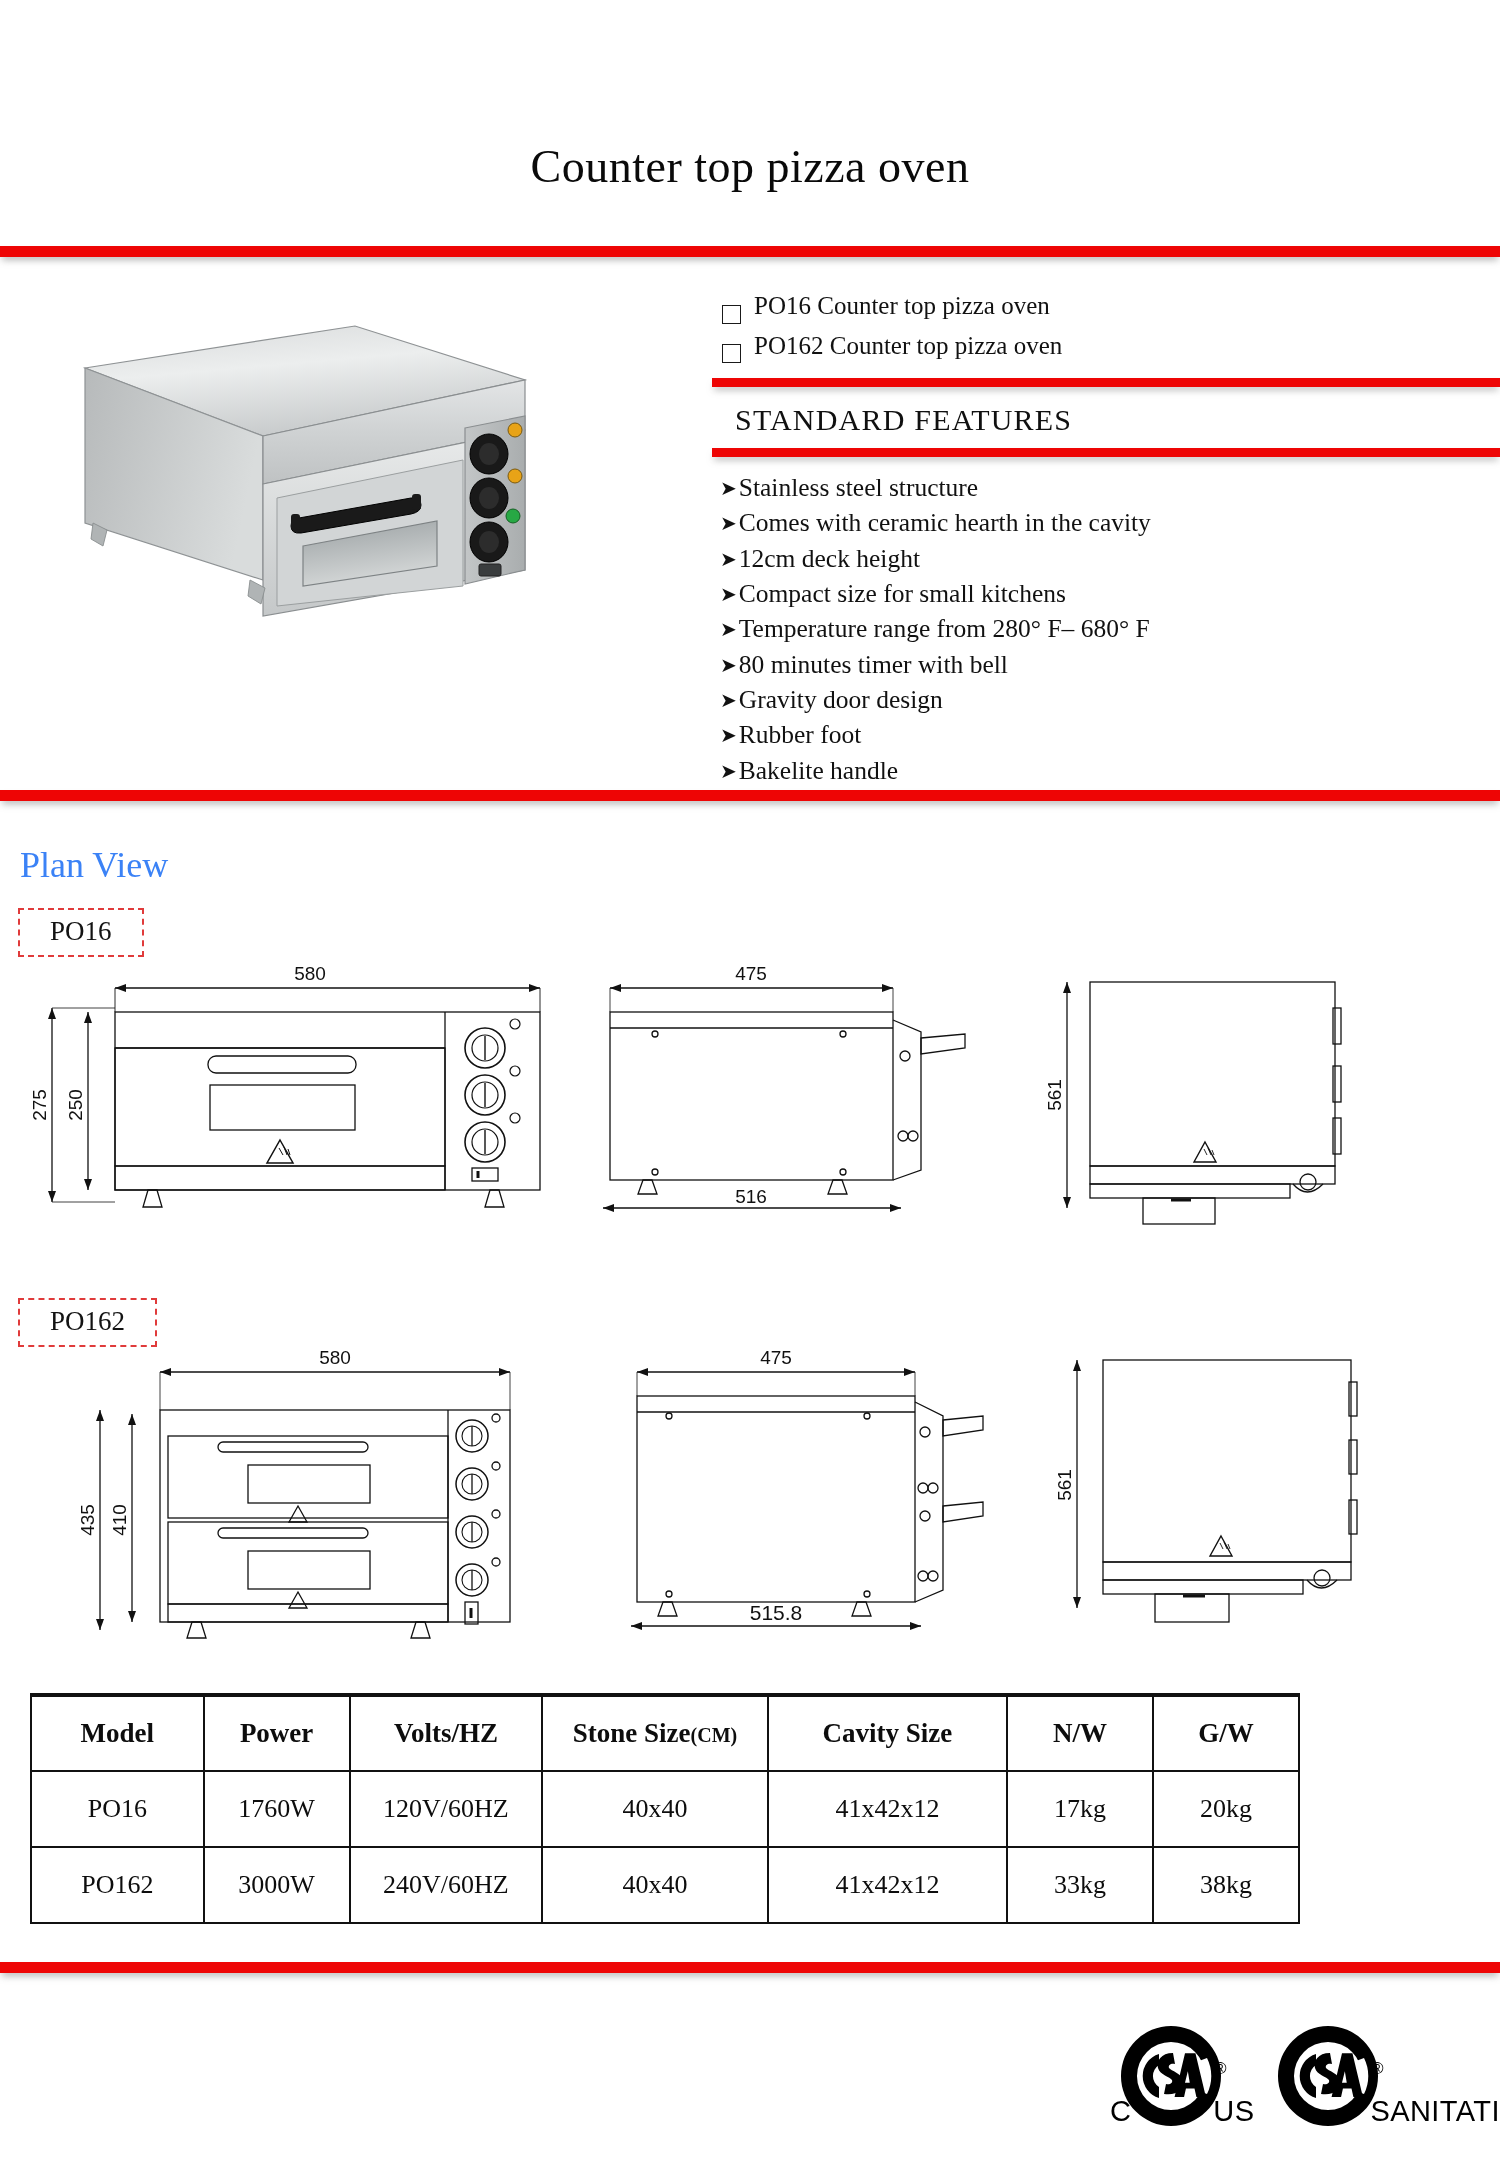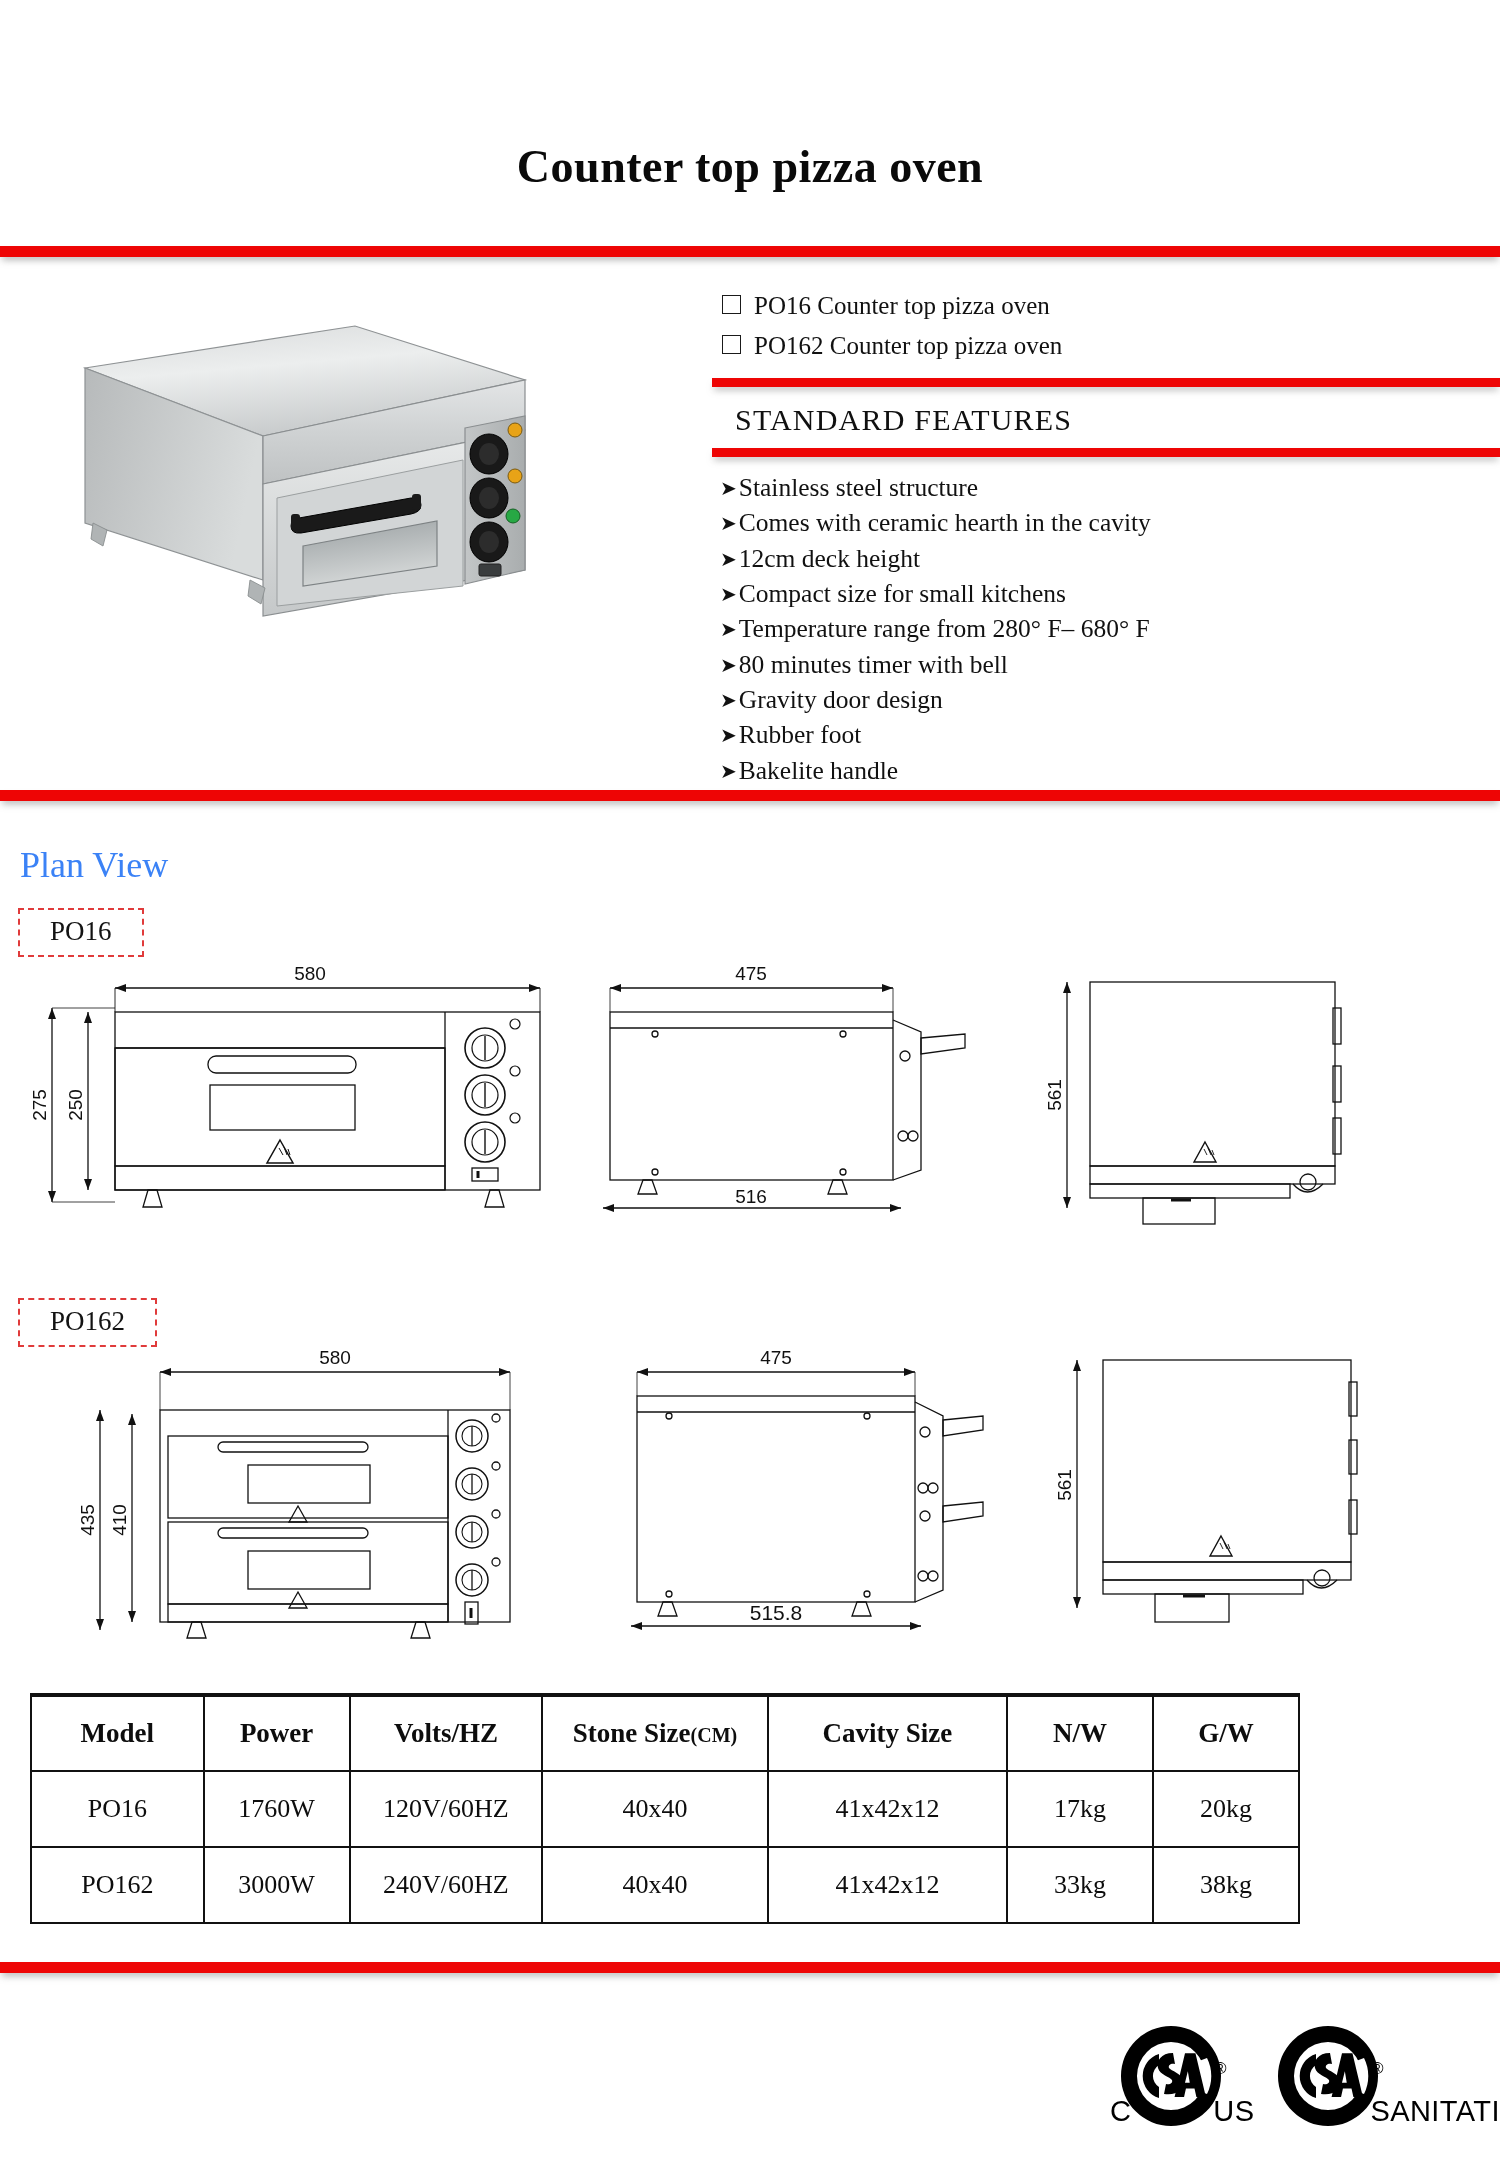--- a/index.html
+++ b/index.html
@@ -18,33 +18,32 @@
     box-shadow: 0 5px 7px -2px rgba(120,120,120,0.55);
   }
   .redbar.thin { height: 9px; }
 
   
   .doc-title {
     position: absolute; left: 0; top: 140px; width: 1500px;
     text-align: center;
     font-size: 46px; letter-spacing: .5px; color: #0a0a0a;
     font-family: "Liberation Serif", "DejaVu Serif", serif;
-    font-weight: bold;
   }
 
   
   .photo-wrap { position: absolute; left: 55px; top: 318px; width: 560px; height: 330px; }
   .model-caption {
     position: absolute; left: 55px; top: 712px; width: 560px;
     text-align: center; font-size: 27px; color: #121212;
   }
 
   
   .modelopts { position: absolute; left: 722px; top: 288px; width: 760px; }
-  .modelopt { display: flex; align-items: flex-start; gap: 13px; font-size: 25px; color: #111; line-height: 1.42; margin-bottom: 4px; }
+  .modelopt { display: flex; align-items: flex-end; gap: 13px; font-size: 25px; color: #111; line-height: 1.42; margin-bottom: 4px; }
   .chk {
     display: inline-block; width: 19px; height: 19px;
     border: 1.6px solid #1a1a1a; margin-top: 7px; flex: 0 0 auto; background: #fff;
   }
 
   
   .sf-heading {
     position: absolute; left: 735px; top: 403px;
     font-size: 30px; letter-spacing: 1.2px; color: #101010;
   }

